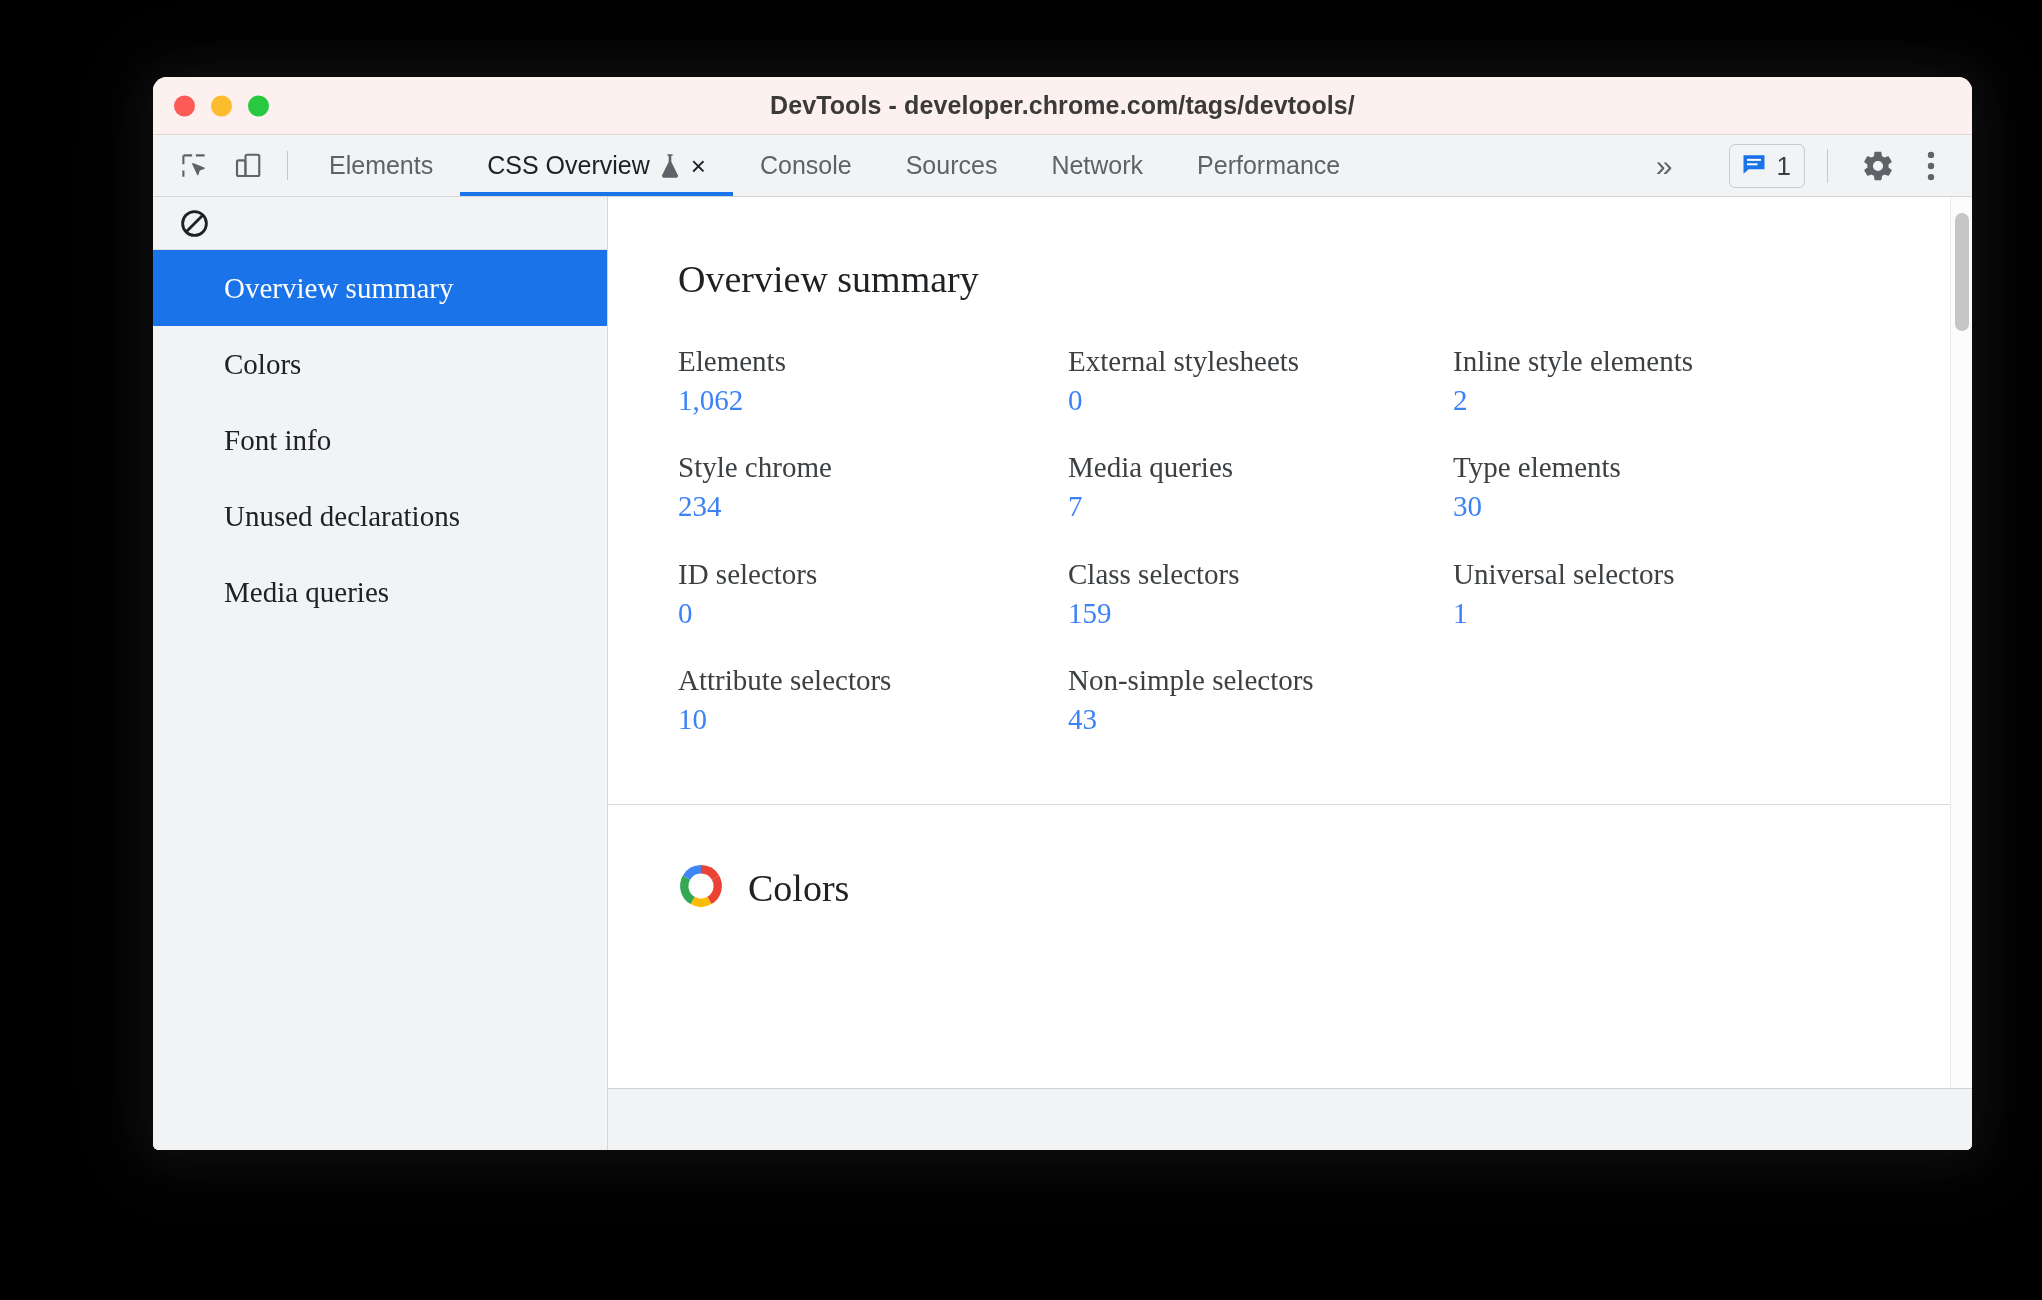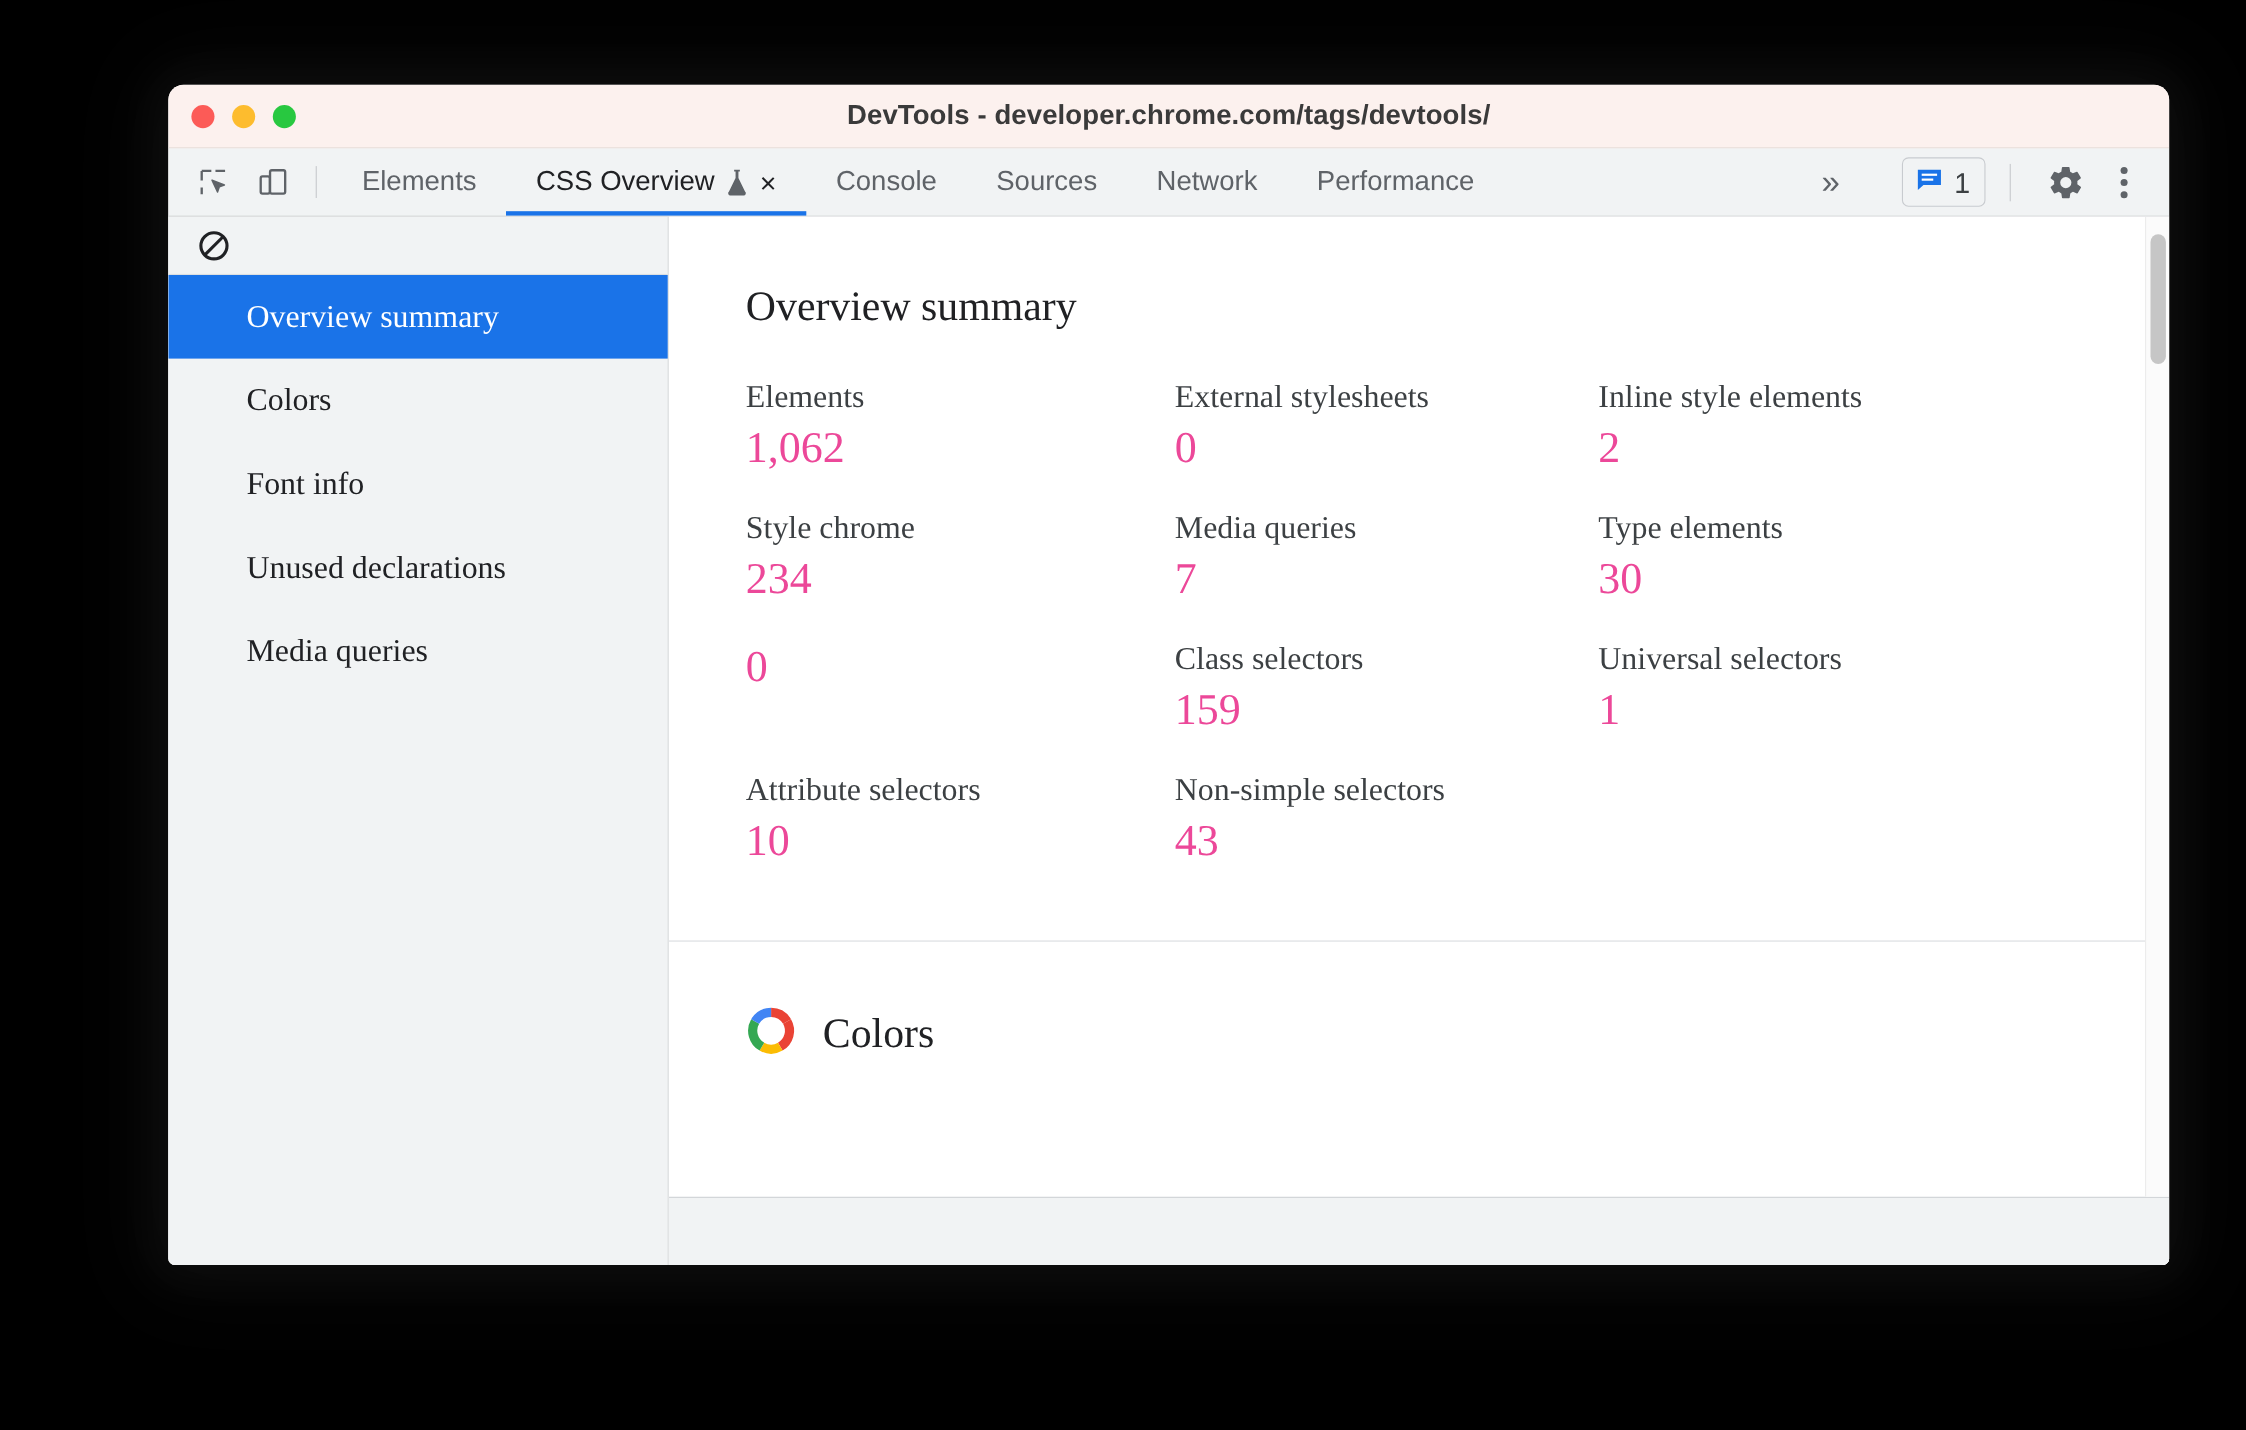--- a/index.html
+++ b/index.html
@@ -214,22 +214,22 @@
     grid-template-columns: 390px 385px 1fr;
     row-gap: 34px;
   }
   .stat-label {
     font-size: 29px;
     color: #3c4043;
     margin-bottom: 6px;
     white-space: nowrap;
   }
   .stat-value {
-    font-size: 40px;
-    color: #ec4899;
+    font-size: 29px;
+    color: #3b82f6;
     line-height: 1.15;
   }
   .stat-cell.empty { visibility: hidden; }
 
   .divider { height: 1px; background: #d9dcdf; margin-top: 68px; }
 
   .colors-section {
     display: flex;
     align-items: center;
     gap: 24px;
@@ -416,20 +416,21 @@
               <div class="stat-cell">
                 <div class="stat-label">Media queries</div>
                 <div class="stat-value">7</div>
               </div>
               <div class="stat-cell">
                 <div class="stat-label">Type elements</div>
                 <div class="stat-value">30</div>
               </div>
 
               <div class="stat-cell">
+                <div class="stat-label">ID selectors</div>
                 <div class="stat-value">0</div>
               </div>
               <div class="stat-cell">
                 <div class="stat-label">Class selectors</div>
                 <div class="stat-value">159</div>
               </div>
               <div class="stat-cell">
                 <div class="stat-label">Universal selectors</div>
                 <div class="stat-value">1</div>
               </div>

